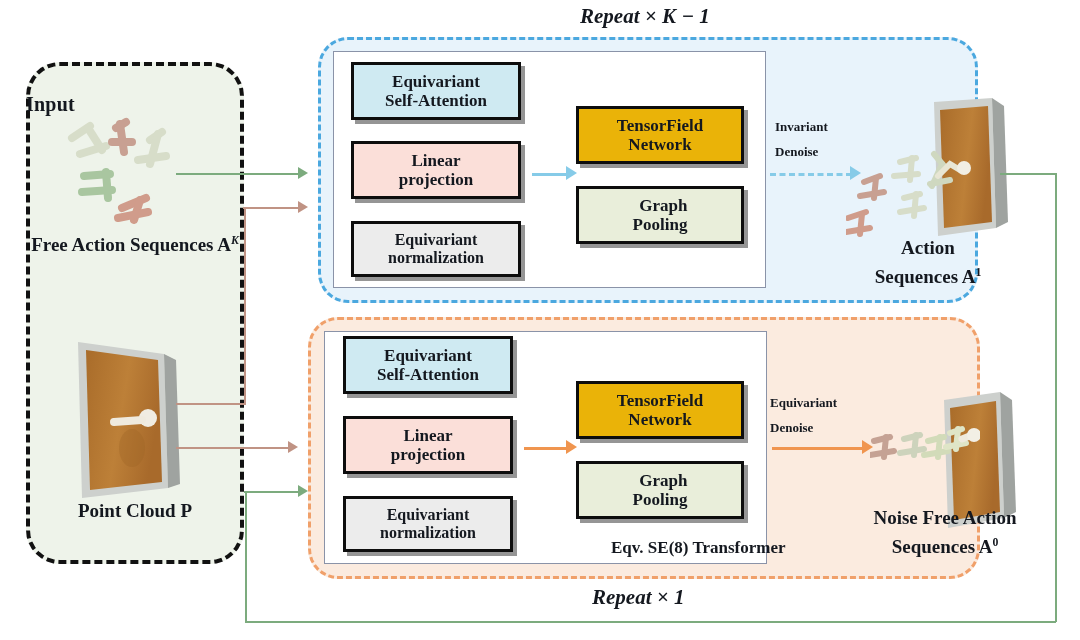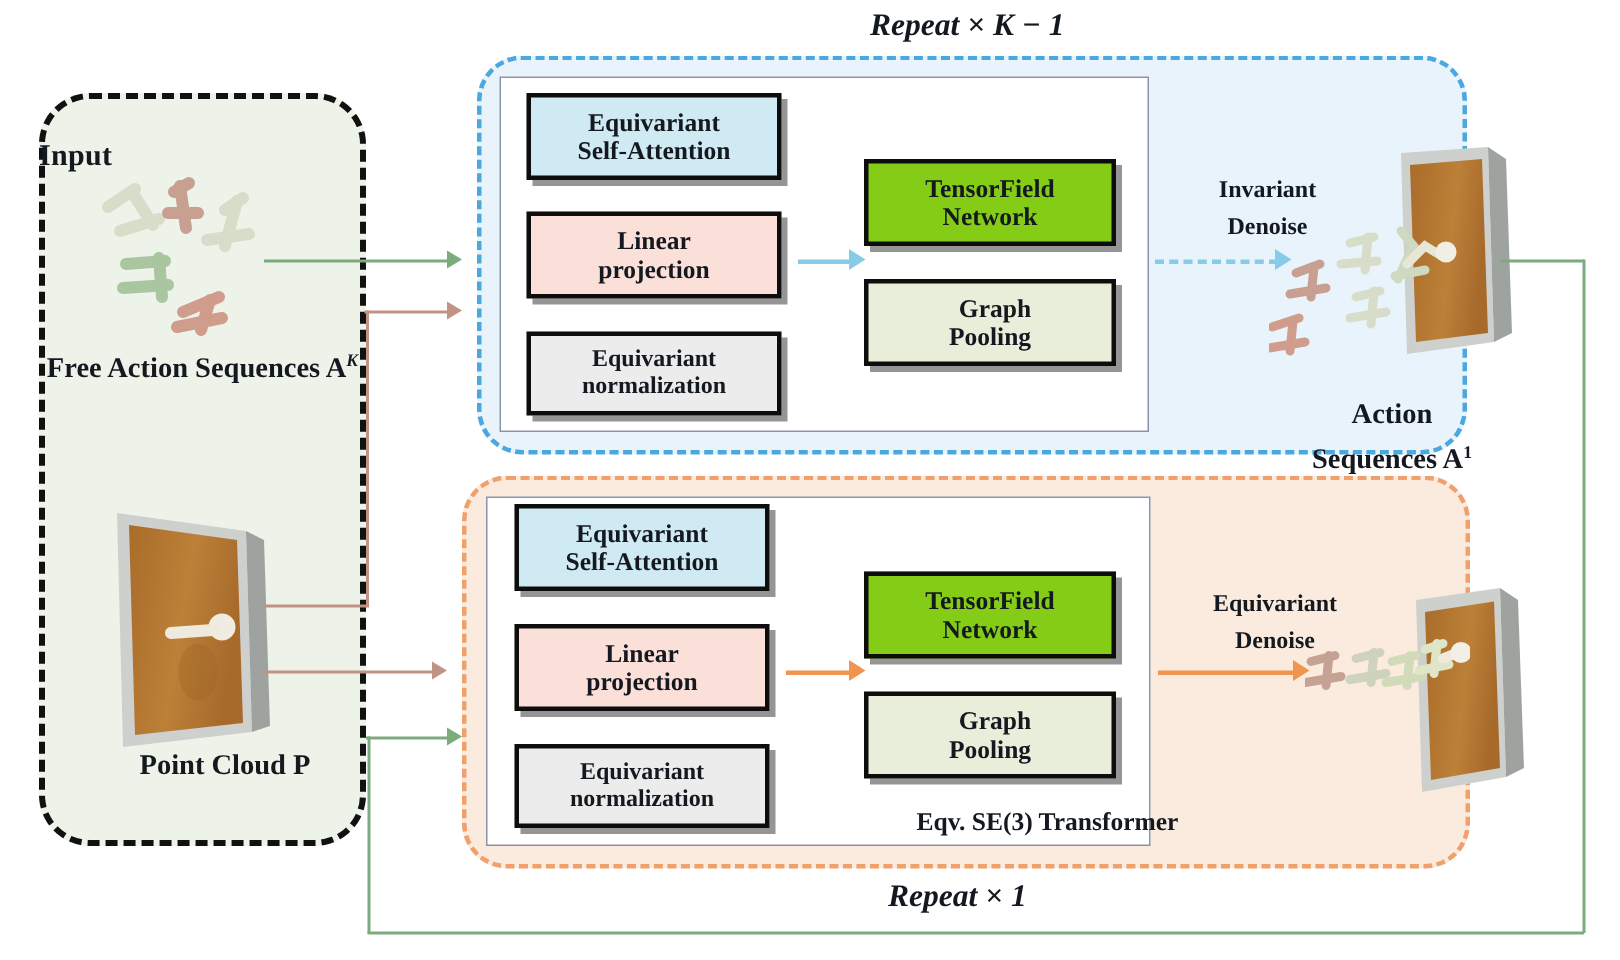--- a/index.html
+++ b/index.html
@@ -20,21 +20,21 @@
     left:26px;top:74px;width:218px;
     text-align:left;font-weight:bold;font-size:20px;color:#14181f;
     letter-spacing:.2px;
     margin-top:19px;
   }
   .noisy-caption{
     left:22px;top:228px;width:226px;text-align:center;
     font-weight:bold;font-size:19px;line-height:25px;color:#14181f;
   }
   .pc-caption{
-    left:37px;top:500px;width:226px;text-align:center;
+    left:22px;top:500px;width:226px;text-align:center;
     font-weight:bold;font-size:19px;color:#14181f;
   }
   .cap-sup{font-style:italic;}
   sup{font-size:.62em;vertical-align:super;font-style:normal;font-weight:bold;}
 
   
   .mod-dash{border-width:3px;border-style:dashed;border-radius:30px;}
   .mod-top{left:318px;top:37px;width:660px;height:266px;
            background:#e8f3fb;border-color:#4ba8df;}
   .mod-bot{left:308px;top:317px;width:672px;height:262px;
@@ -59,21 +59,21 @@
     box-shadow:4px 4px 0 rgba(20,20,20,.45);
     display:flex;align-items:center;justify-content:center;
     text-align:center;font-weight:bold;color:#14181f;
     line-height:1.12;
   }
   .stage span{display:block;}
 
   .c-attn{background:#cfeaf2;}
   .c-linear{background:#fbdfd9;}
   .c-norm{background:#ececec;}
-  .c-tfn{background:#84cc16;}
+  .c-tfn{background:#eab308;}
   .c-pool{background:#e9eeda;text-align:right;}
 
   
   .s-attn-t{left:351px;top:62px;width:170px;height:58px;font-size:17px;}
   .s-lin-t {left:351px;top:141px;width:170px;height:58px;font-size:17px;}
   .s-norm-t{left:351px;top:221px;width:170px;height:56px;font-size:16px;}
   .s-tfn-t {left:576px;top:106px;width:168px;height:58px;font-size:17px;}
   .s-pool-t{left:576px;top:186px;width:168px;height:58px;font-size:17px;}
 
   
@@ -86,32 +86,32 @@
   
   .repeat-lbl{
     font-weight:bold;font-style:italic;font-size:21px;color:#14181f;
     white-space:nowrap;
   }
   .repeat-top{left:580px;top:4px;}
   .repeat-bot{left:592px;top:585px;}
 
   
   .denoise-lbl{
-    font-weight:bold;font-size:16px;color:#14181f;text-align:center;
+    font-weight:bold;font-size:13px;color:#14181f;
     line-height:25px;
   }
   .den-top{left:775px;top:114px;width:140px;}
   .den-bot{left:770px;top:390px;width:160px;}
 
   
   .out-cap{
     font-weight:bold;font-size:19px;color:#14181f;text-align:center;
     line-height:25px;
   }
-  .out-top{left:845px;top:235px;width:166px;margin-top:29px;}
+  .out-top{left:845px;top:235px;width:166px;}
   .out-bot{left:853px;top:505px;width:184px;}
 
   
   .door{position:absolute;}
   .door svg{display:block;}
 
   
   .blobs{position:absolute;}
 
   
@@ -289,21 +289,21 @@
     </svg>
   </div>
 
   <div class="abs out-cap out-top">
     <span>Action</span><br>
     <span>Sequences A</span><sup>1</sup>
   </div>
 
   <div class="abs mod-dash mod-bot"></div>
   <div class="abs inner-box inner-bot"></div>
-  <div class="abs inner-label inner-label-bot">Eqv. SE(3) Transformer</div>
+  <div class="abs inner-label inner-label-bot">Eqv. SE(8) Transformer</div>
 
   <div class="abs stage c-attn s-attn-b">
     <div>
       <span>Equivariant</span>
       <span>Self-Attention</span>
     </div>
   </div>
   <div class="abs stage c-linear s-lin-b">
     <div>
       <span>Linear</span>
@@ -370,20 +370,24 @@
           <path d="M80 8 L92 4"></path>
             <path d="M88 4 L86 24"></path>
             <path d="M76 22 L96 18"></path>
         </g>
       </g>
       <path d="M92 14 L102 10" stroke="#eeeadd" stroke-width="7" stroke-linecap="round" fill="none"></path>
       <circle cx="104" cy="10" r="7" fill="#f2efe5"></circle>
     </svg>
   </div>
 
+  <div class="abs out-cap out-bot">
+    <span>Noise Free Action</span><br>
+    <span>Sequences A</span><sup>0</sup>
+  </div>
 
   <div class="ln ln-h g-col" style="left:176px;top:173px;width:124px;"></div>
   <div class="arrow-head" style="left:298px;top:167px;border-left:10px solid #7cab7e;"></div>
 
   <div class="ln ln-h b-col" style="left:176px;top:403px;width:68px;"></div>
   <div class="ln ln-v b-col" style="left:244px;top:207px;height:198px;"></div>
   <div class="ln ln-h b-col" style="left:243px;top:207px;width:57px;"></div>
   <div class="arrow-head" style="left:298px;top:201px;border-left:10px solid #c09384;"></div>
 
   <div class="ln ln-h b-col" style="left:176px;top:447px;width:114px;"></div>

